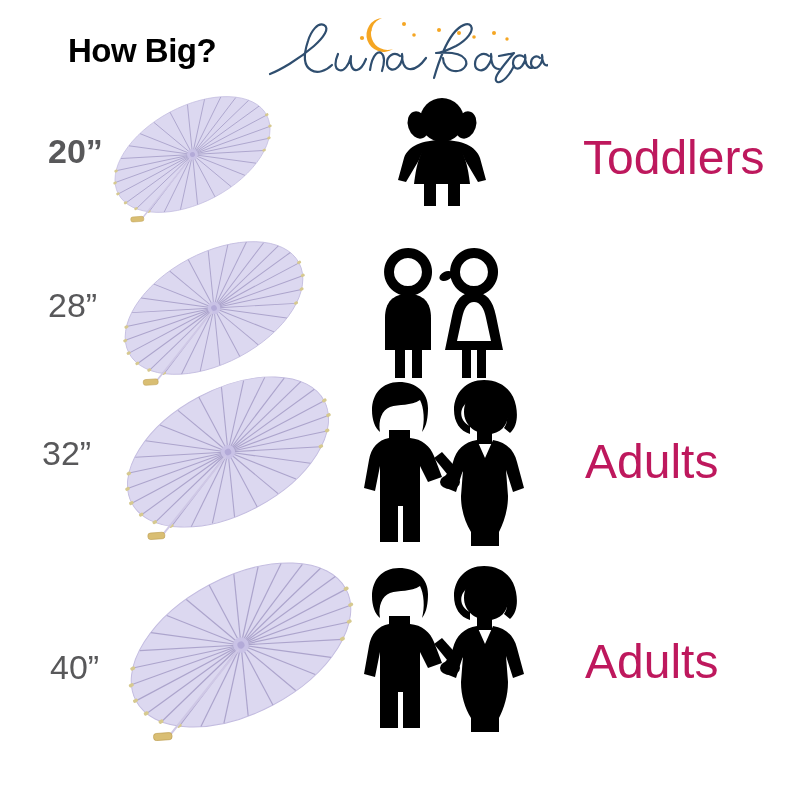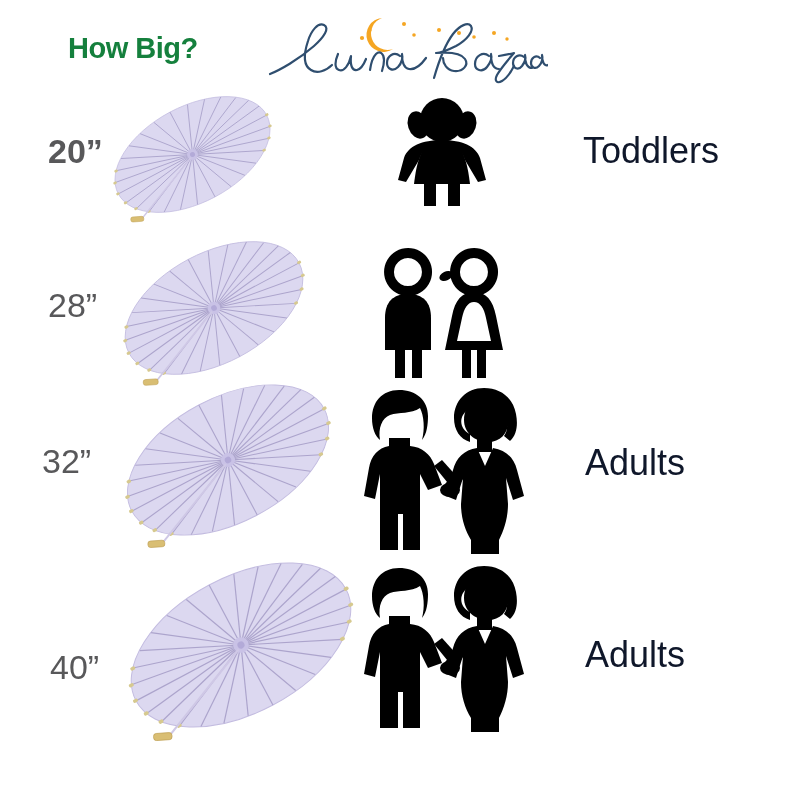--- a/index.html
+++ b/index.html
@@ -15,21 +15,21 @@
     position:relative;
     width:800px;height:800px;
   }
 
   
   .header{
     position:absolute;top:0;left:0;width:800px;height:92px;
   }
   .hdr-left{
     position:absolute;left:68px;top:32px;
-    font-size:29px;font-weight:bold;color:#15803d;
+    font-size:33px;font-weight:bold;color:#000000;
     letter-spacing:-0.5px;white-space:nowrap;
   }
   .hdr-right{
     position:absolute;left:577px;top:32px;
     font-size:33px;font-weight:bold;color:#F5911E;
     letter-spacing:-0.5px;white-space:nowrap;
   }
   .brand{
     position:absolute;left:258px;top:8px;
     width:290px;height:78px;
@@ -39,21 +39,21 @@
   
   .row{position:absolute;left:0;width:800px;}
   .size-label{
     position:absolute;
     font-size:34px;color:#58585A;
     white-space:nowrap;font-weight:normal;
     letter-spacing:0px;
   }
   .fit-label{
     position:absolute;
-    font-size:36px;color:#0f172a;
+    font-size:48px;color:#be185d;
     white-space:nowrap;font-weight:normal;
   }
   .parasol{position:absolute;}
   .people{position:absolute;}
   .parasol svg,.people svg{display:block;overflow:visible;}
 </style>
 </head>
 <body>
 
 <div id="chart">
@@ -277,21 +277,21 @@
                    L 115 99 L 81 99 L 86 76
                    C 88 66, 92 60, 98 60 Z"></path>
           <rect x="86" y="108" width="9" height="28"></rect>
           <rect x="101" y="108" width="9" height="28"></rect>
         </g>
       </svg>
     </div>
 
   </div>
 
-  <div class="row" style="top:374px;height:180px;">
+  <div class="row" style="top:366px;height:180px;">
     <div class="size-label" style="left:42px;top:68px;">32”</div>
 
     <div class="parasol" style="left:108px;top:4px;">
       <svg width="240" height="164" viewBox="0 0 370 250">
         <g transform="translate(185,125) rotate(-28)">
           <ellipse cx="0" cy="0" rx="168" ry="96" fill="#DCD8F0"></ellipse>
           <ellipse cx="0" cy="0" rx="168" ry="96" fill="none" stroke="#C3BCE0" stroke-width="1.4"></ellipse>
           <g stroke="#ACA4CC" stroke-width="1.7" fill="none">
             <line x1="0" y1="0" x2="168" y2="0"></line>
             <line x1="0" y1="0" x2="163" y2="23"></line>

